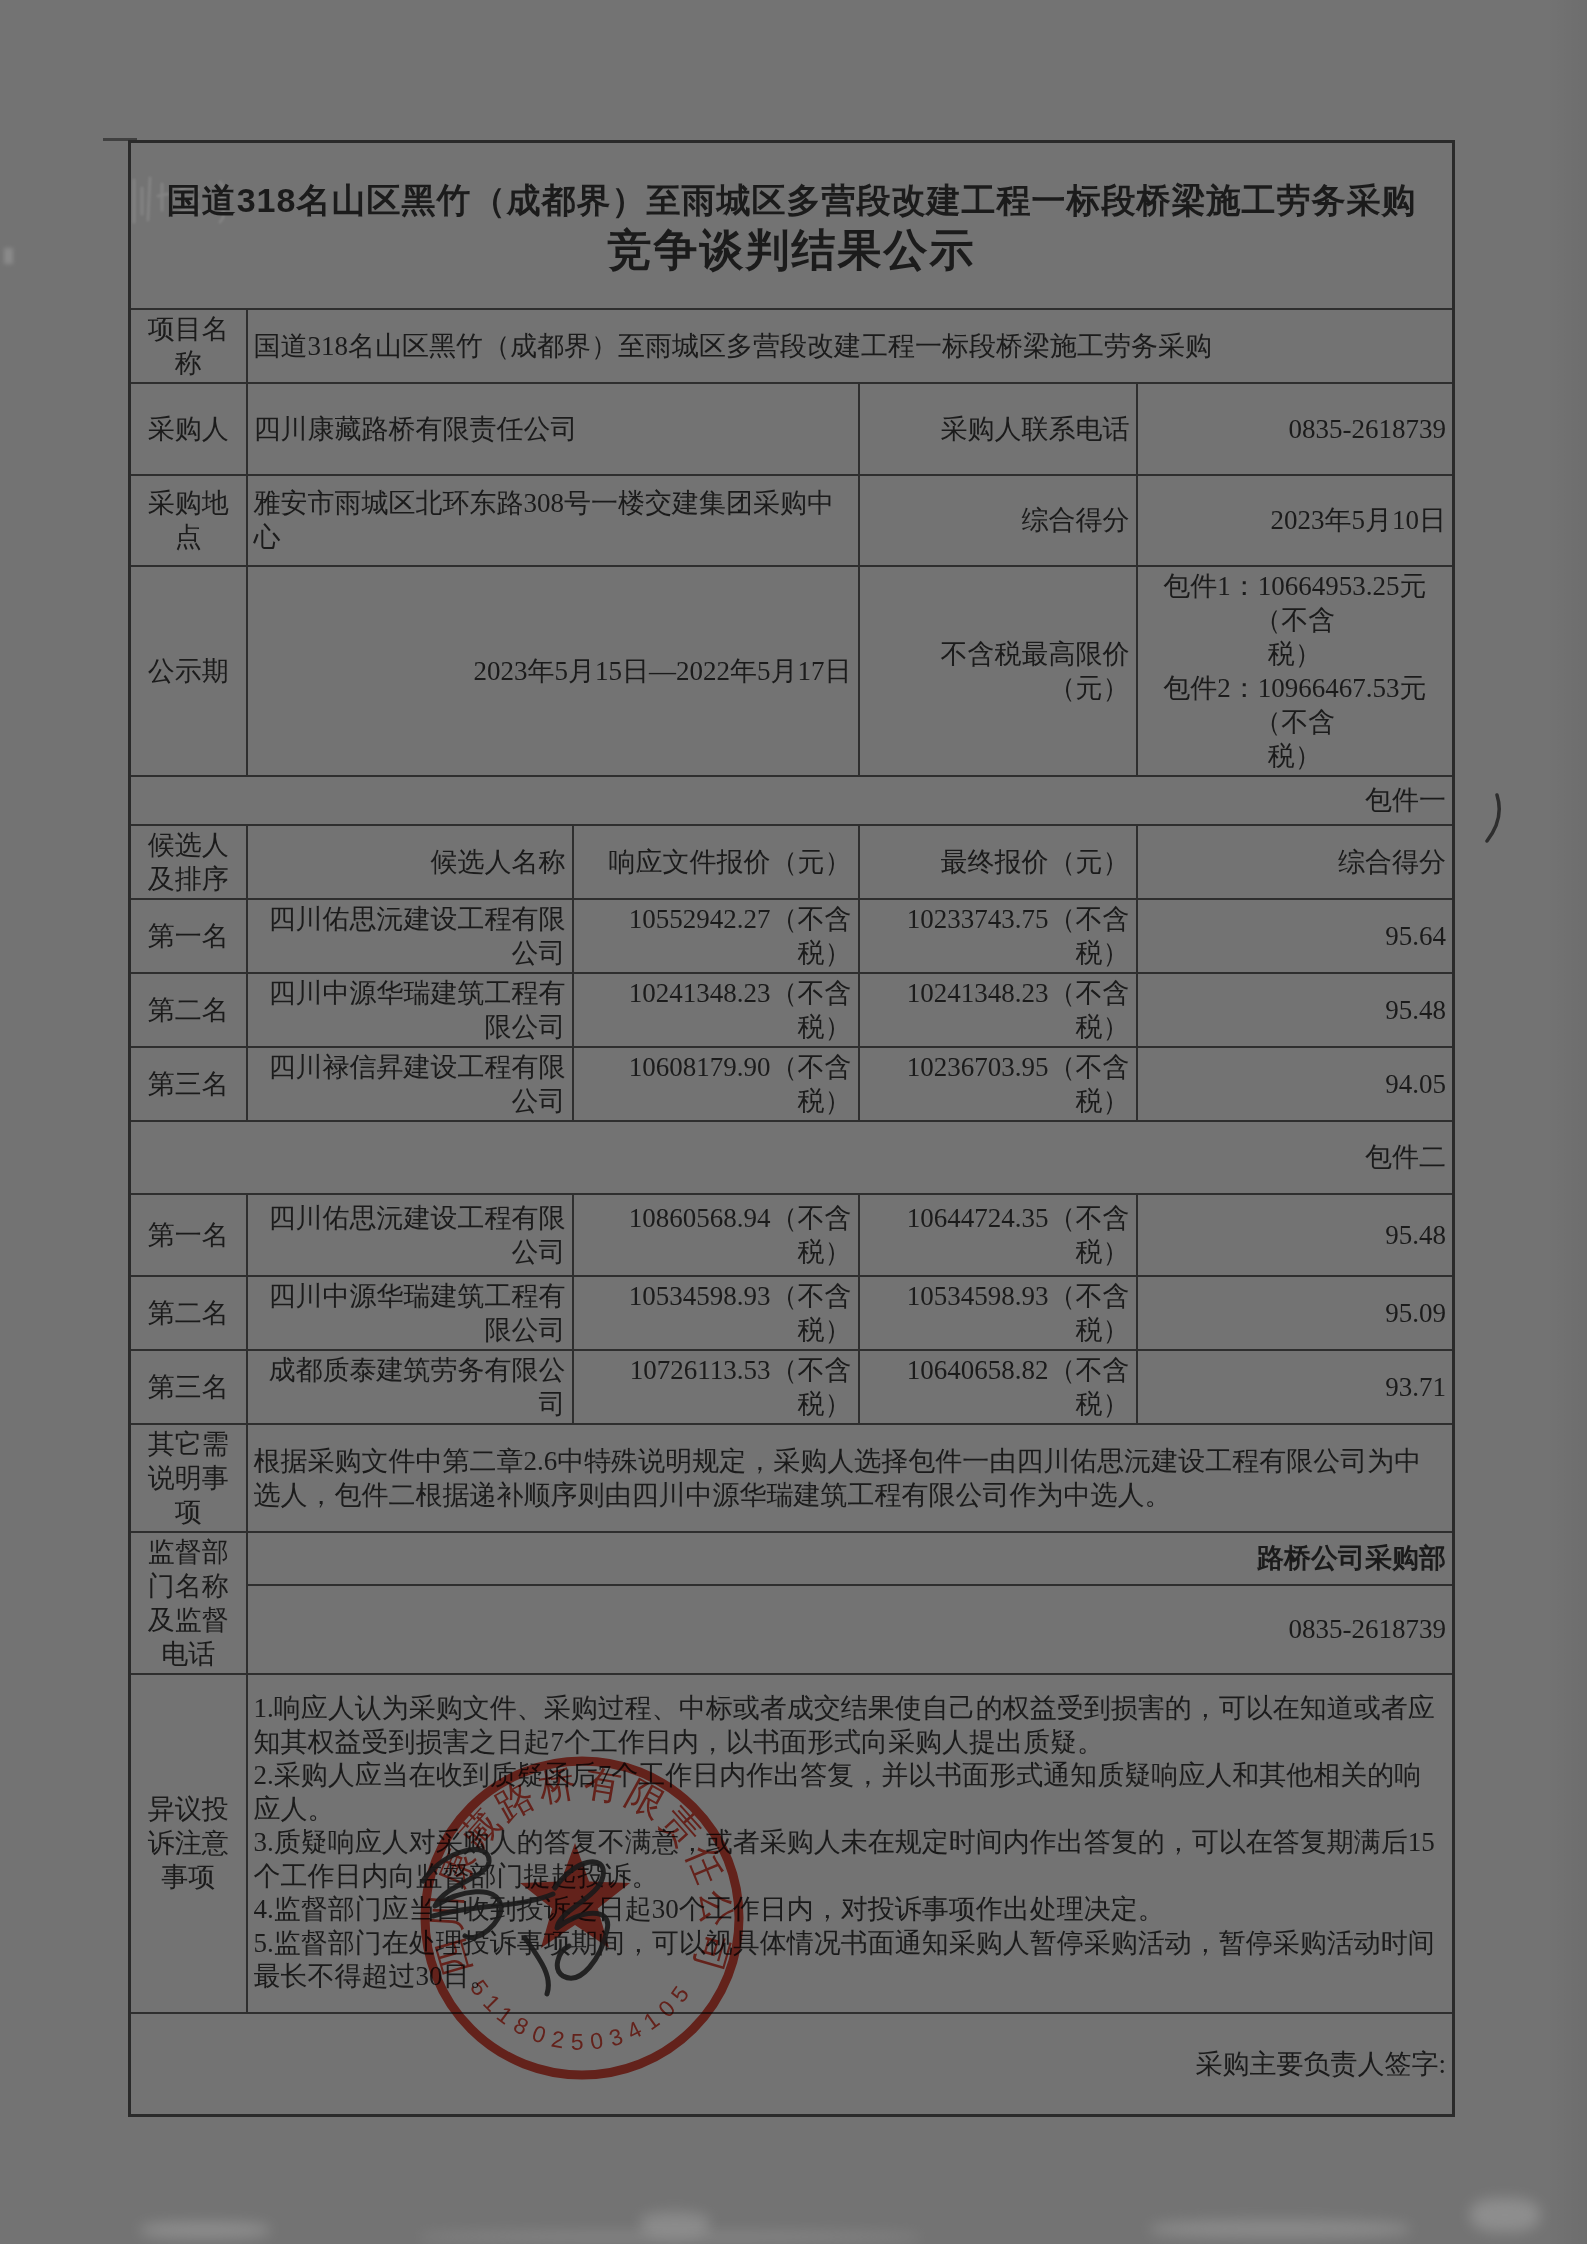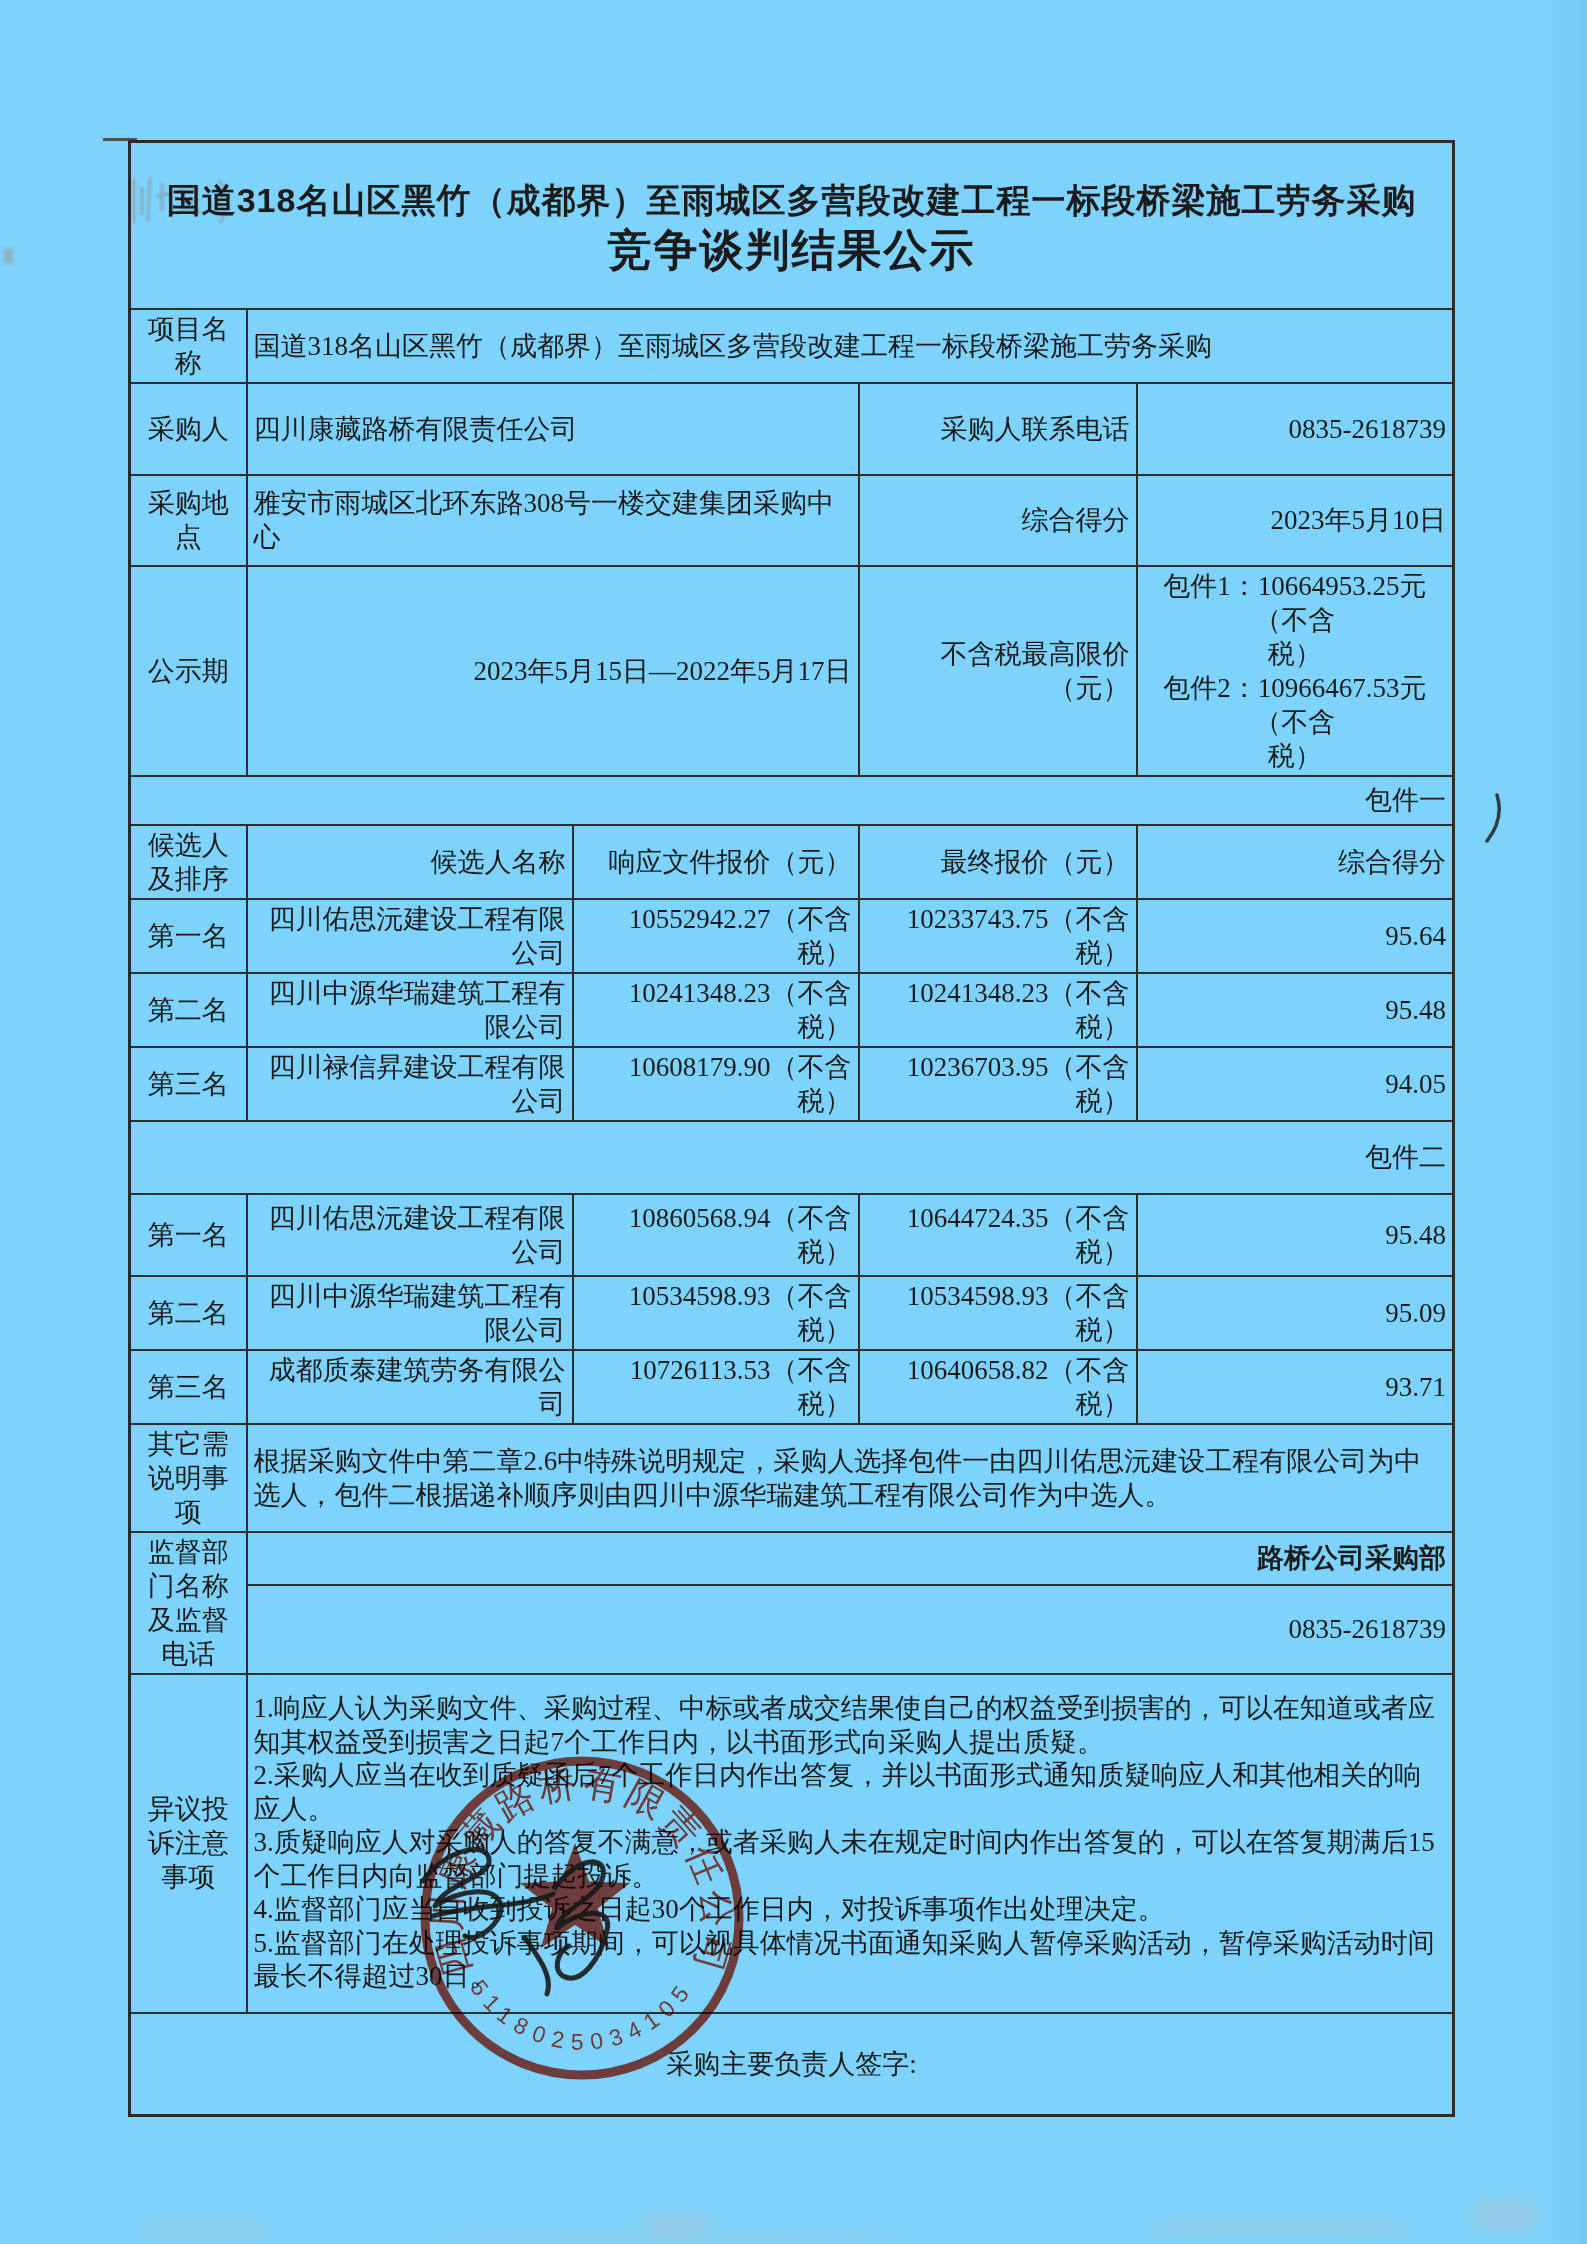--- a/index.html
+++ b/index.html
@@ -1,17 +1,17 @@
 <!DOCTYPE html>
 <html><head>
 <meta charset="utf-8">
 <style>
   html,body{margin:0;padding:0;background:#ffffff;}
   .page{
-    position:relative;width:1587px;height:2244px;background:#7dd3fc;
+    position:relative;width:1587px;height:2244px;background:#737373;
     overflow:hidden;font-family:"Liberation Serif", serif;color:#1b1b1b;
   }
   .page::after{ 
     content:"";position:absolute;top:0;right:0;width:40px;height:100%;
     background:linear-gradient(to right, rgba(0,0,0,0), rgba(0,0,0,0.05));
     pointer-events:none;
   }
   table.doc{
     position:absolute;left:128px;top:140px;width:1324px;
     border-collapse:collapse;table-layout:fixed;
@@ -26,21 +26,21 @@
   td.l{text-align:left;padding-left:12px;}
   td.lab{text-align:center;padding:2px 4px;}
   .title-cell{text-align:center;font-family:"Liberation Sans", sans-serif;font-weight:bold;}
   .title-cell .t1{font-size:34px;line-height:50px;letter-spacing:1px;}
   .title-cell .t2{font-size:44px;line-height:50px;letter-spacing:2px;}
   td.price{font-size:25px;line-height:33px;text-align:center;white-space:pre-line;padding:2px 2px;}
   td.tight{padding:2px 2px;font-size:26px;}
   td.notes{vertical-align:middle;text-align:left;padding:6px 12px;}
   td.obj{vertical-align:middle;text-align:left;padding:8px 10px;}
   td.obj p{margin:0;font-size:27px;line-height:33.5px;}
-  td.sig{text-align:center;padding-left:30px;font-size:28px;}
+  td.sig{text-align:right;padding-left:30px;font-size:28px;}
   .dept{font-weight:600;}
   
   .corner-tick{position:absolute;left:103px;top:138px;width:34px;height:3px;background:#333;opacity:.8;}
   .left-frame{position:absolute;left:128px;top:1928px;width:3px;height:130px;background:#3a3a3a;opacity:.55;}
   .artifact-tl{position:absolute;left:128px;top:170px;filter:blur(1.2px);opacity:.55;}
   .pen-mark{position:absolute;left:1483px;top:793px;opacity:.85;}
   .seal{position:absolute;left:397px;top:1733px;mix-blend-mode:multiply;opacity:.92;}
   .sign{position:absolute;left:405px;top:1818px;opacity:.9;}
   .smudge{position:absolute;background:#bfbfbf;filter:blur(7px);border-radius:40%;}
   .dot-l{position:absolute;left:4px;top:248px;width:9px;height:16px;background:#9a9a9a;filter:blur(2px);opacity:.6;}

